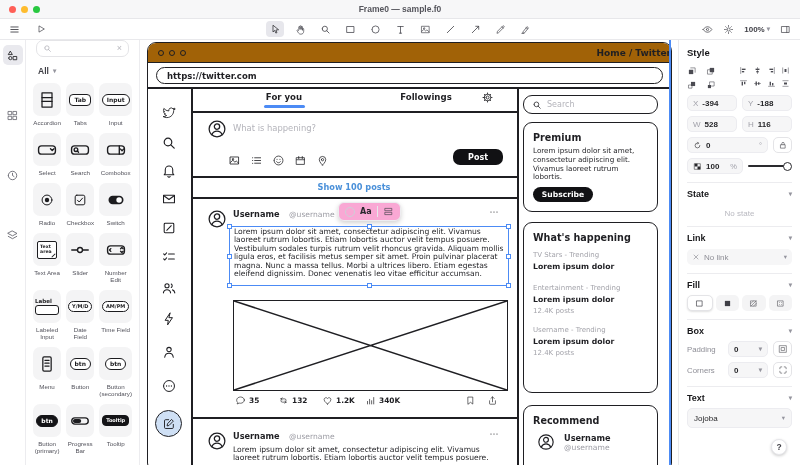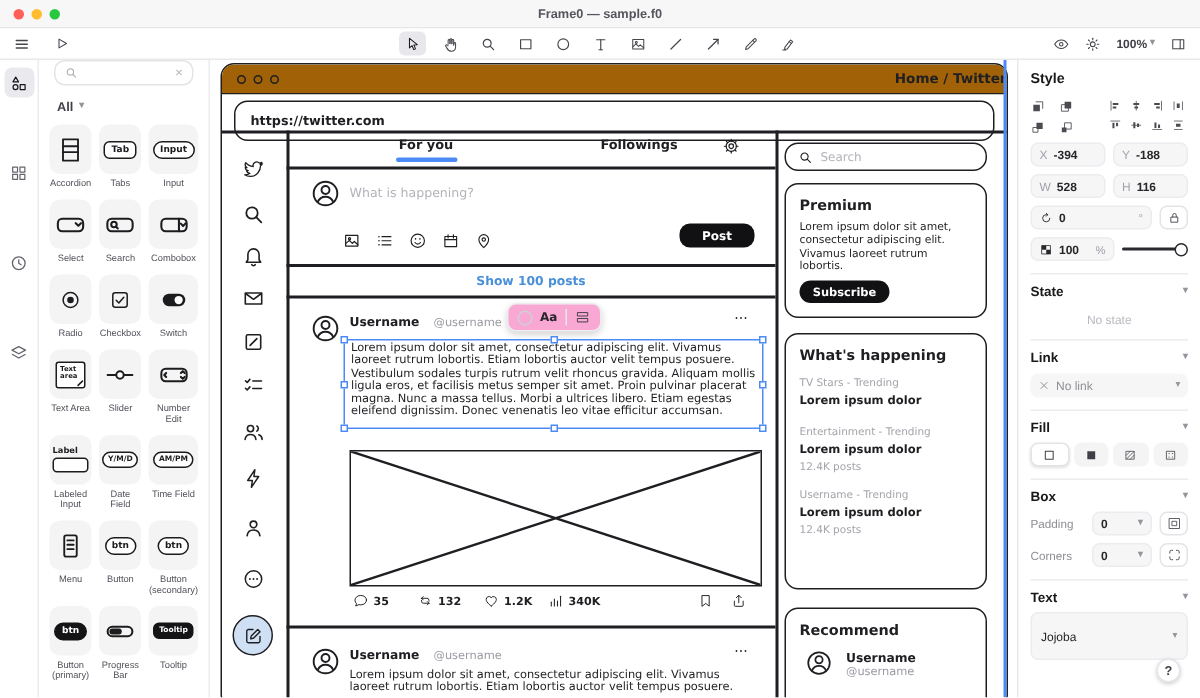--- a/index.html
+++ b/index.html
@@ -49,21 +49,21 @@
 .glabwrap{display:flex;flex-direction:column;align-items:flex-start;gap:1px}
 .glabtxt{font-size:5.5px;font-weight:700;font-family:"DejaVu Sans",sans-serif;color:#1c1c1f}
 .lbox{width:24px;height:10px;border:1.3px solid #1c1c1f;border-radius:3px;background:#fff}
 
 .canvas{flex:1;position:relative;overflow:hidden;background:#fff}
 .frame{position:absolute;left:7px;top:2px;width:525px;height:430px;border:1.6px solid #1f1f23;border-radius:9px;font-family:"DejaVu Sans",sans-serif;color:#1f1f23;background:#fff;overflow:hidden}
 .fhead{height:20px;background:#a16207;border-bottom:1.6px solid #1f1f23;border-radius:7px 7px 0 0;display:flex;align-items:center;justify-content:flex-end;position:relative}
 .fdots{position:absolute;left:10px;top:7px;display:flex;gap:5px}
 .fdot{width:6px;height:6px;border:1.2px solid #1f1f23;border-radius:50%}
 .ftitle{font-size:9px;font-weight:700}
-.furl{position:absolute;left:8px;top:24px;right:8px;height:27px;border:1.5px solid #1f1f23;border-radius:9px;display:flex;align-items:center;padding:0 10px;font-size:8.5px;font-weight:600}
+.furl{position:absolute;left:8px;top:24px;right:8px;height:17px;border:1.5px solid #1f1f23;border-radius:9px;display:flex;align-items:center;padding:0 10px;font-size:8.5px;font-weight:600}
 .hline{background:#1f1f23;height:1.5px}
 .vline{background:#1f1f23;width:1.5px}
 .nicon{position:absolute;left:13px;width:16px;height:16px;color:#1f1f23}
 .compose-btn{position:absolute;left:7px;width:27px;height:27px;border:1.8px solid #1f1f23;border-radius:50%;background:#cfe0f5;display:flex;align-items:center;justify-content:center;color:#1f1f23}
 .tab{font-size:8.6px;font-weight:700;text-align:center}
 .tab.inactive{font-weight:600}
 .tabline{background:#4c8bf5;border-radius:2px;height:3px}
 .ph{color:#b3b3ba;font-size:8.4px}
 .postbtn{background:#111114;color:#fff;border-radius:7px;font-size:8px;font-weight:700;display:flex;align-items:center;justify-content:center}
 .linkblue{color:#4a90d9;font-weight:700;font-size:8.2px;text-align:center}
@@ -108,21 +108,21 @@
 .sec-h{display:flex;align-items:center;justify-content:space-between;font-size:9px;font-weight:700;color:#18181b}
 .nostate{text-align:center;color:#b9b9c0;font-size:8px;margin:10px 0 3px}
 .linkfld{margin-top:6px;height:16px;background:#f6f6f7;border-radius:5px;display:flex;align-items:center;gap:4px;padding:0 5px;color:#8e8e96;font-size:8px}
 .swatch{width:16px;height:16px;border-radius:4px;border:1px solid #d9d9de;background:#fff;flex:none}
 .swatch.black{background:#101014;border-color:#101014}
 .inpfld{flex:1;height:16px;border:1px solid #e4e4e7;border-radius:5px;display:flex;align-items:center;padding:0 5px;font-size:8px;color:#3f3f46}
 .fillbtns{display:flex;gap:3px;margin-top:5px}
 .fb{flex:1;height:16px;border-radius:5px;background:#f4f4f5;display:flex;align-items:center;justify-content:center;color:#3f3f46}
 .fb.sel{background:#fff;border:1px solid #e4e4e7;box-shadow:0 1px 2px rgba(0,0,0,.12)}
 .blab{width:36px;font-size:7.8px;color:#8e8e96;flex:none}
-.selfld{height:32px;background:#f6f6f7;border:1px solid #ececf0;border-radius:5px;display:flex;align-items:center;padding:0 6px;font-size:8px;color:#27272a;margin-top:5px;gap:4px}
+.selfld{height:20px;background:#f6f6f7;border:1px solid #ececf0;border-radius:5px;display:flex;align-items:center;padding:0 6px;font-size:8px;color:#27272a;margin-top:5px;gap:4px}
 .helpbtn{position:absolute;left:771px;top:439px;width:16px;height:16px;border-radius:50%;background:#fff;border:1px solid #e6e6ea;box-shadow:0 1px 3px rgba(0,0,0,.2);display:flex;align-items:center;justify-content:center;font-size:8.5px;color:#3f3f46;z-index:6;font-weight:700}
 </style>
 </head>
 <body>
 
 <div class="titlebar">
   <div class="lights">
     <span class="light lr"></span>
     <span class="light ly"></span>
     <span class="light lg"></span>

